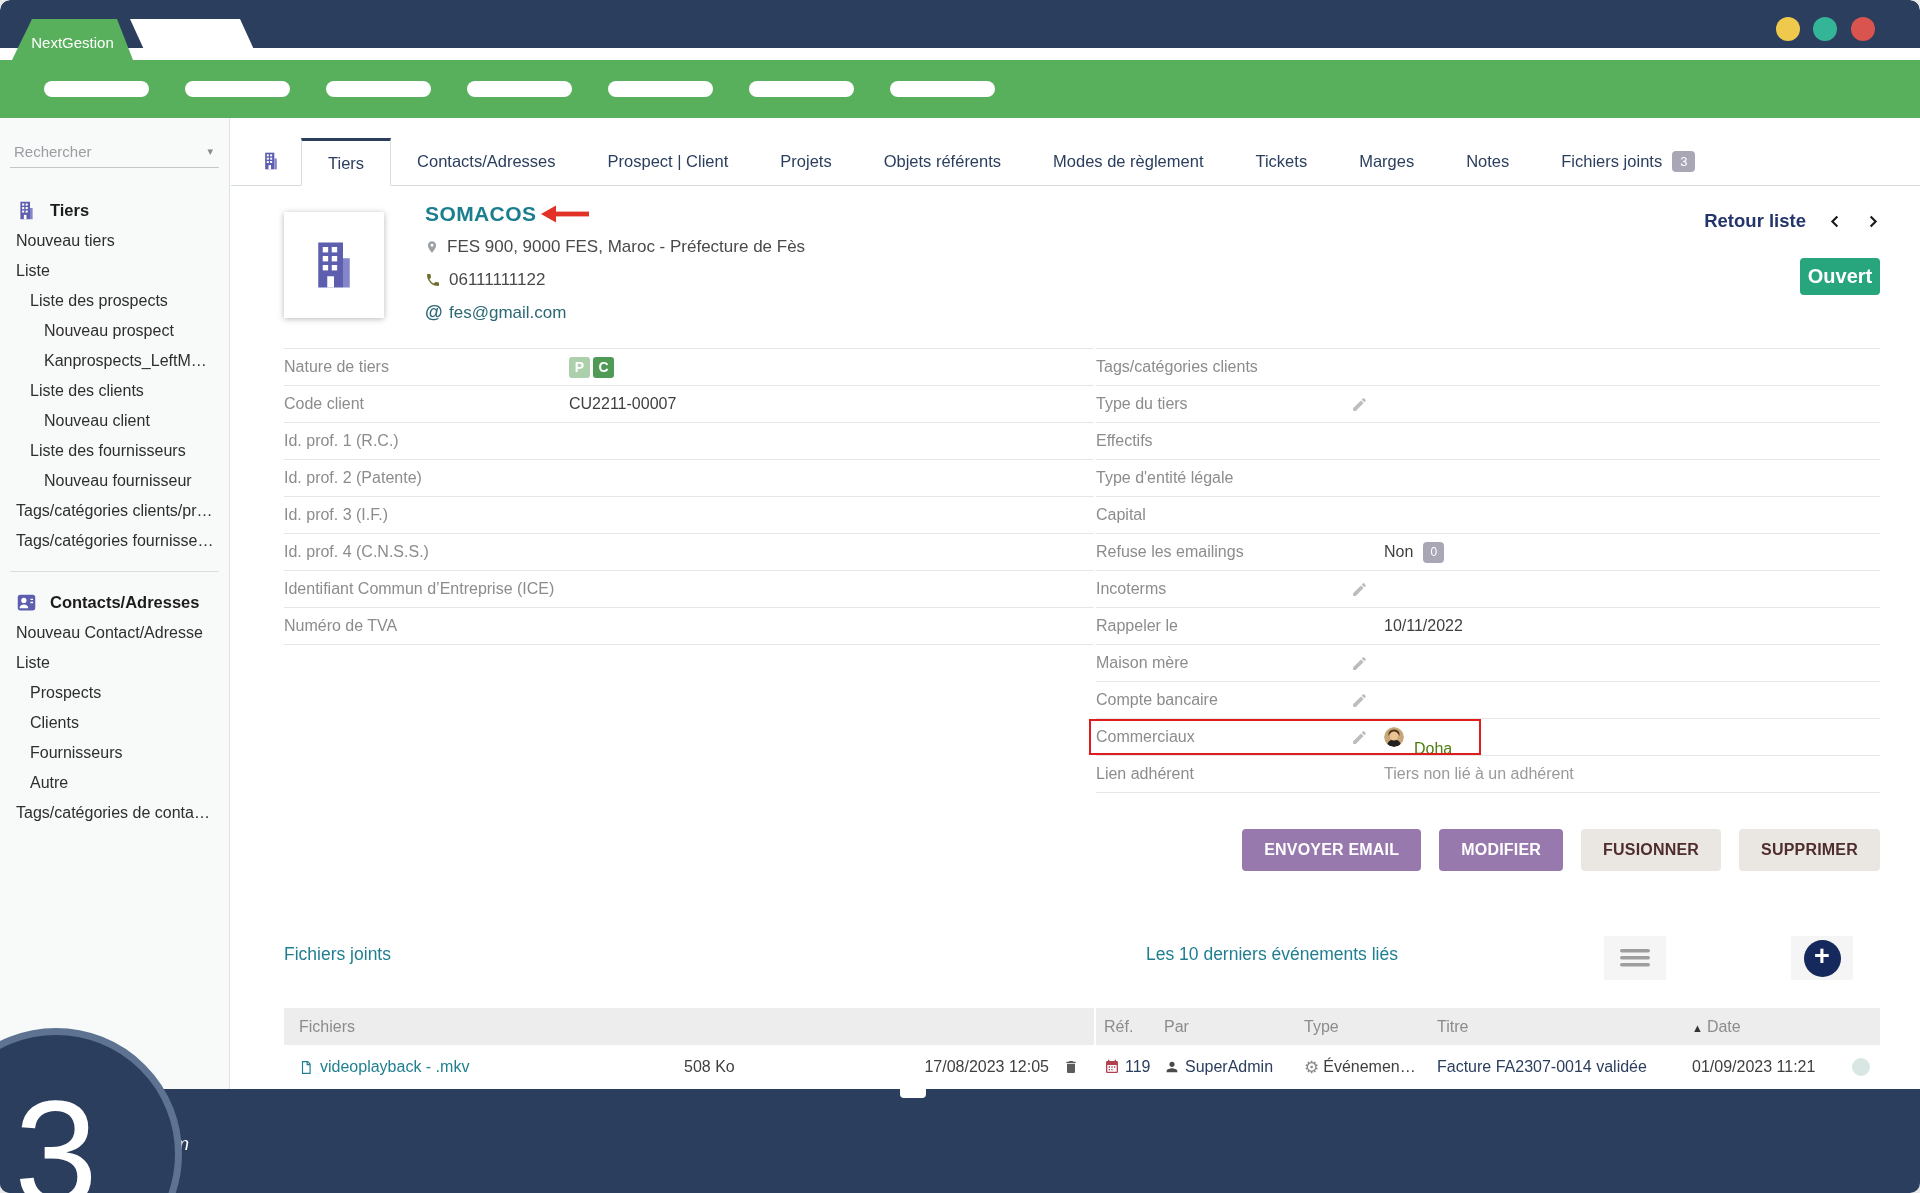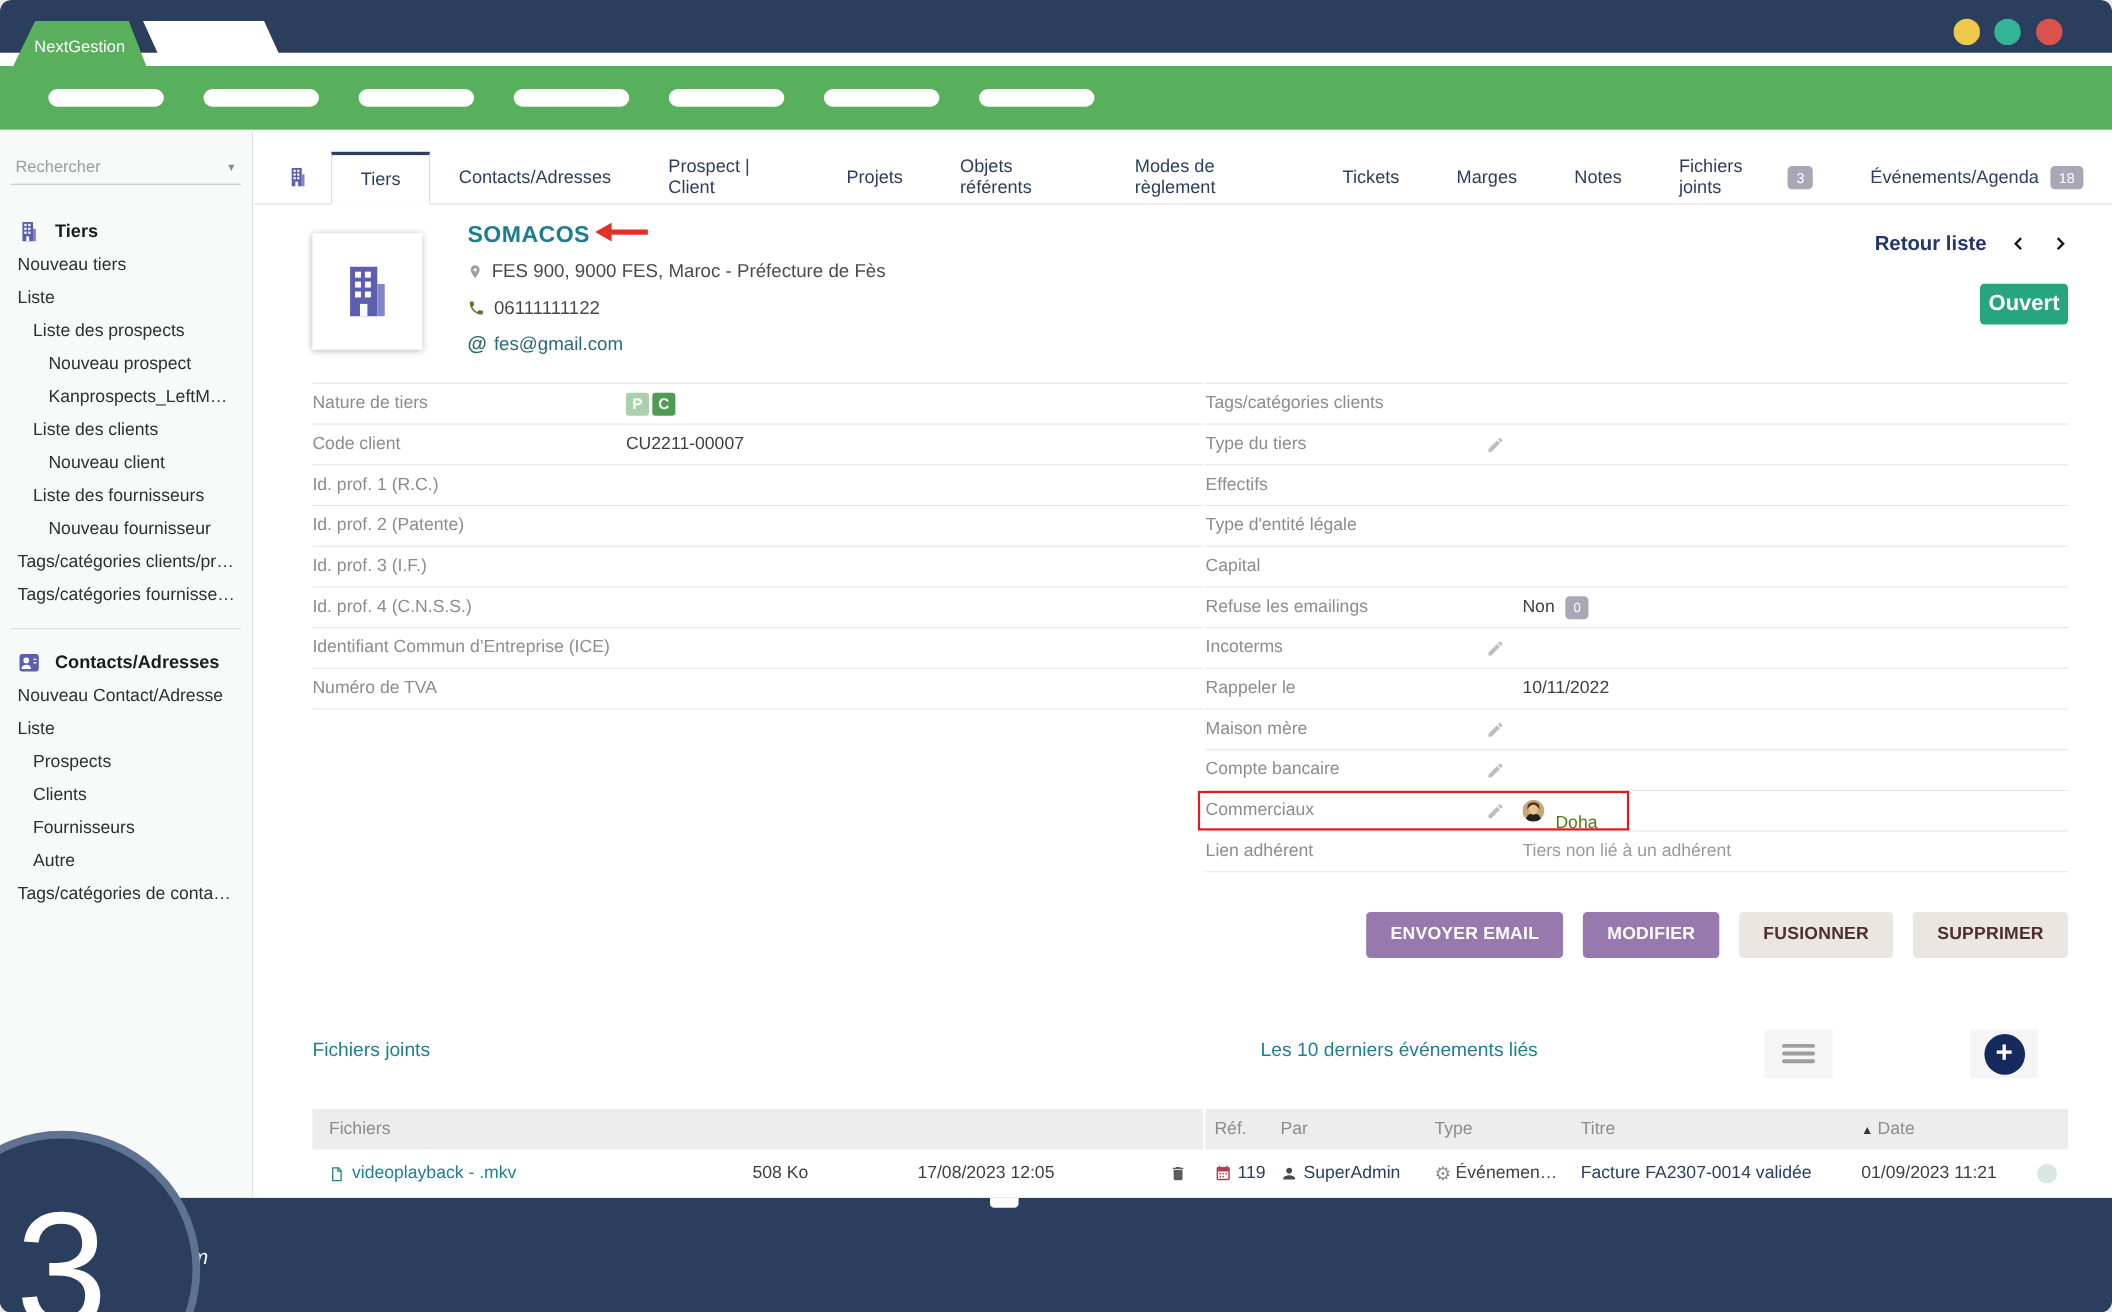--- a/index.html
+++ b/index.html
@@ -48,21 +48,21 @@
               margin-bottom:-1px;background:#fff;}
   .tab-icon{height:48px;display:flex;align-items:center;padding:0 20px;}
   .tab-icon svg{width:20px;height:20px;}
   .tbadge{background:#a9a7b6;color:#fff;border-radius:4px;font-size:13px;padding:3px 8px;margin-left:10px;}
 
   
   .card{position:absolute;left:53px;top:94px;width:100px;height:106px;background:#fff;
         box-shadow:0 1px 6px rgba(0,0,0,.28);display:flex;align-items:center;justify-content:center;}
   .card svg{width:54px;height:54px;}
   .company{position:absolute;left:194px;top:84px;}
-  .company-name{display:flex;align-items:flex-start;gap:5px;}
+  .company-name{display:flex;align-items:center;gap:5px;}
   .company-name span{color:#1b7e8f;font-weight:bold;font-size:21px;letter-spacing:.4px;}
   .cline{display:flex;align-items:center;gap:8px;margin-top:8px;font-size:17px;color:#4a4a4a;height:25px;}
   .cline.email span{color:#2a6875;}
   .at{color:#7b3fae;font-weight:bold;font-size:18px;width:16px;text-align:center;}
 
   .back{position:absolute;right:40px;top:92px;display:flex;align-items:center;gap:22px;}
   .back .bl{color:#24356b;font-weight:bold;font-size:18.5px;cursor:pointer;}
   .back svg{cursor:pointer;}
   .status{position:absolute;right:40px;top:140px;width:80px;height:37px;background:#27a57d;color:#fff;
           font-weight:bold;font-size:20px;border:none;border-radius:4px;display:flex;align-items:center;justify-content:center;cursor:pointer;}
@@ -100,21 +100,21 @@
   .tool-menu{left:1373px;width:62px;}
   .tool-add{left:1560px;width:62px;}
   .plus-circle{width:37px;height:37px;border-radius:50%;background:#16295c;color:#fff;font-size:27px;font-weight:bold;
                display:flex;align-items:center;justify-content:center;line-height:1;padding-bottom:3px;}
   .btable{position:absolute;top:890px;font-size:16px;}
   .files-table{left:53px;width:810px;} .events-table{left:865px;width:784px;}
   .thead{height:37px;background:#ededed;display:flex;align-items:center;color:#8c8c8c;}
   .trow{height:45px;display:flex;align-items:center;border-bottom:1px solid #e6e6e6;color:#3f3f3f;}
   .files-table .thead,.files-table .trow{padding:0 15px;}
   .fname{flex:1;display:flex;align-items:center;gap:7px;color:#1f7f90;cursor:pointer;}
-  .fsize{width:150px;} .fdate{width:215px;} .ftrash{width:30px;display:flex;justify-content:flex-end;cursor:pointer;}
+  .fsize{width:150px;} .fdate{width:215px;text-align:right;} .ftrash{width:30px;display:flex;justify-content:flex-end;cursor:pointer;}
   .c-ref{width:68px;padding-left:8px;display:flex;align-items:center;gap:5px;}
   .c-par{width:140px;display:flex;align-items:center;gap:5px;}
   .c-type{width:133px;display:flex;align-items:center;gap:4px;}
   .c-titre{width:255px;}
   .c-date{width:152px;}
   .c-dot{flex:1;display:flex;justify-content:flex-end;padding-right:10px;}
   .navy{color:#2b3e5e;}
   .gear{color:#8a8a8a;font-size:17px;}
   .sort{color:#333;font-size:11px;margin-right:4px;}
   .evdot{width:18px;height:18px;border-radius:50%;background:#d8e7e3;}
@@ -255,24 +255,20 @@
         <div class="tab">
           <span>Marges</span>
         </div>
         <div class="tab">
           <span>Notes</span>
         </div>
         <div class="tab">
           <span>Fichiers joints</span>
           <span class="tbadge">3</span>
         </div>
-        <div class="tab">
-          <span>Événements/Agenda</span>
-          <span class="tbadge">18</span>
-        </div>
       </div>
 
     <div class="card">
       <svg viewBox="0 0 24 24">
           <path fill="#5d5fae" d="M5 2h11v20H5z"></path>
           <path fill="#8486c9" d="M16 9h3v13h-3z"></path>
           <g fill="#fff">
             <rect x="7" y="4" width="2.4" height="2.4"></rect>
             <rect x="11" y="4" width="2.4" height="2.4"></rect>
             <rect x="7" y="8" width="2.4" height="2.4"></rect>

